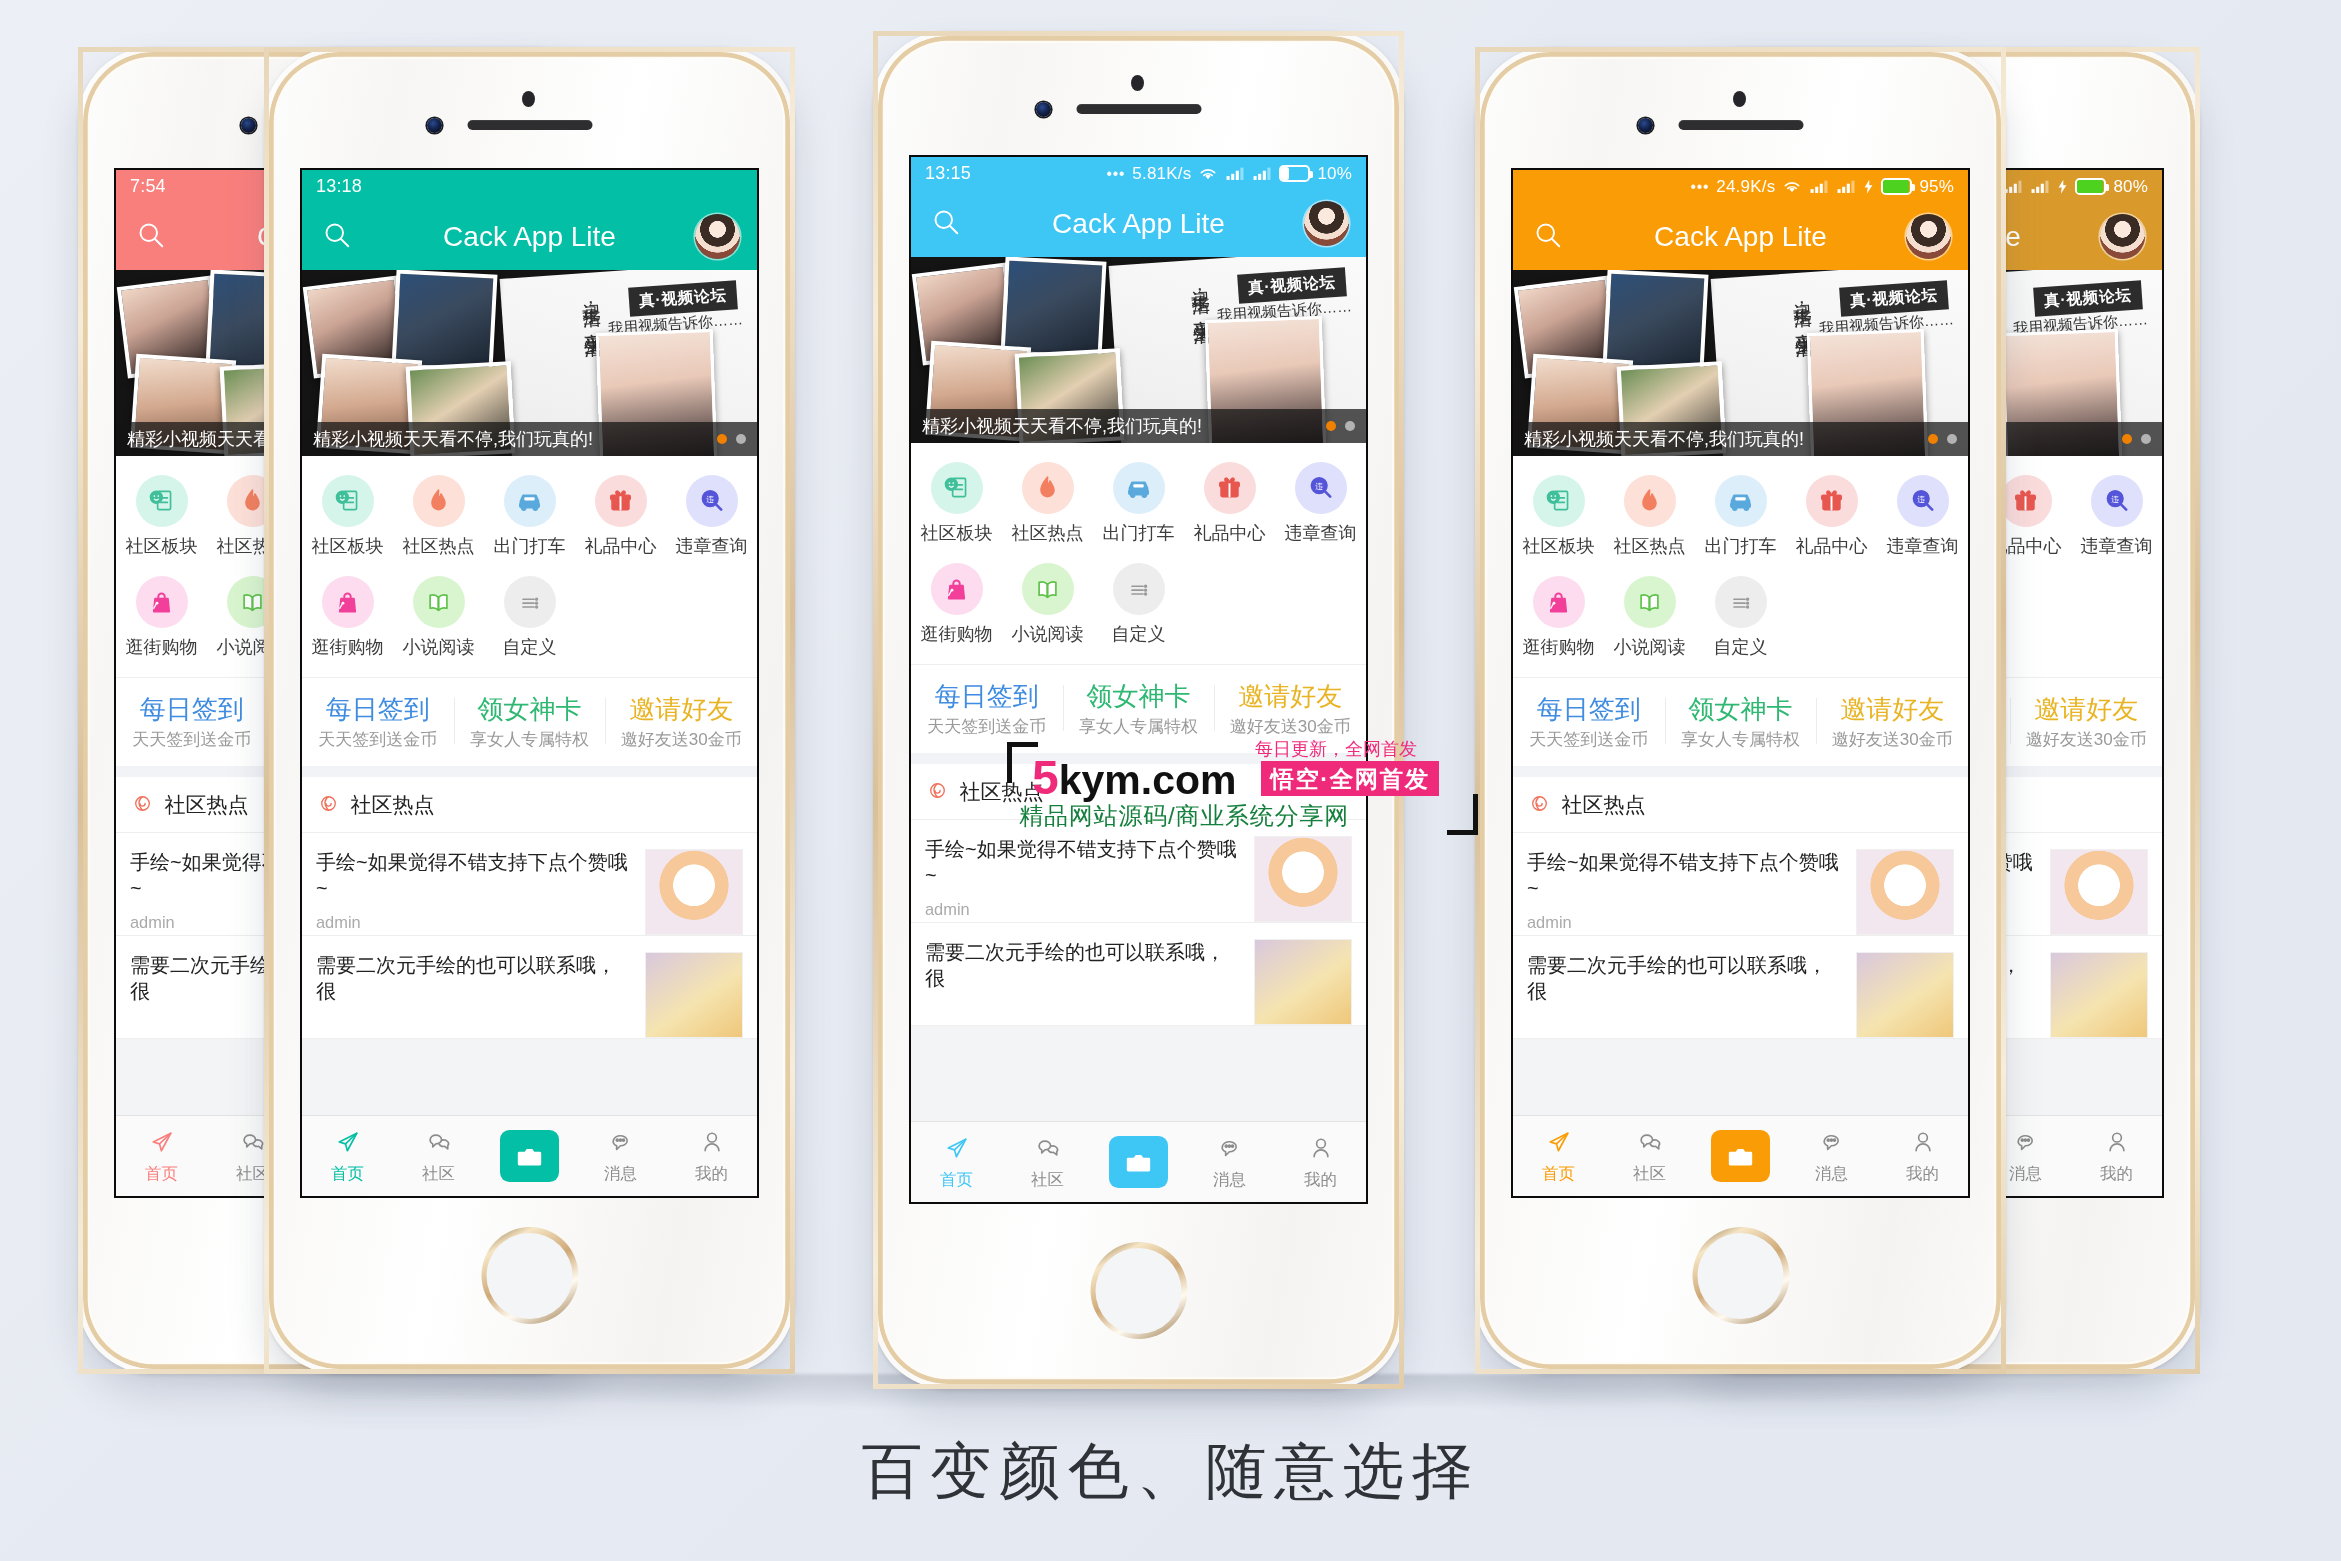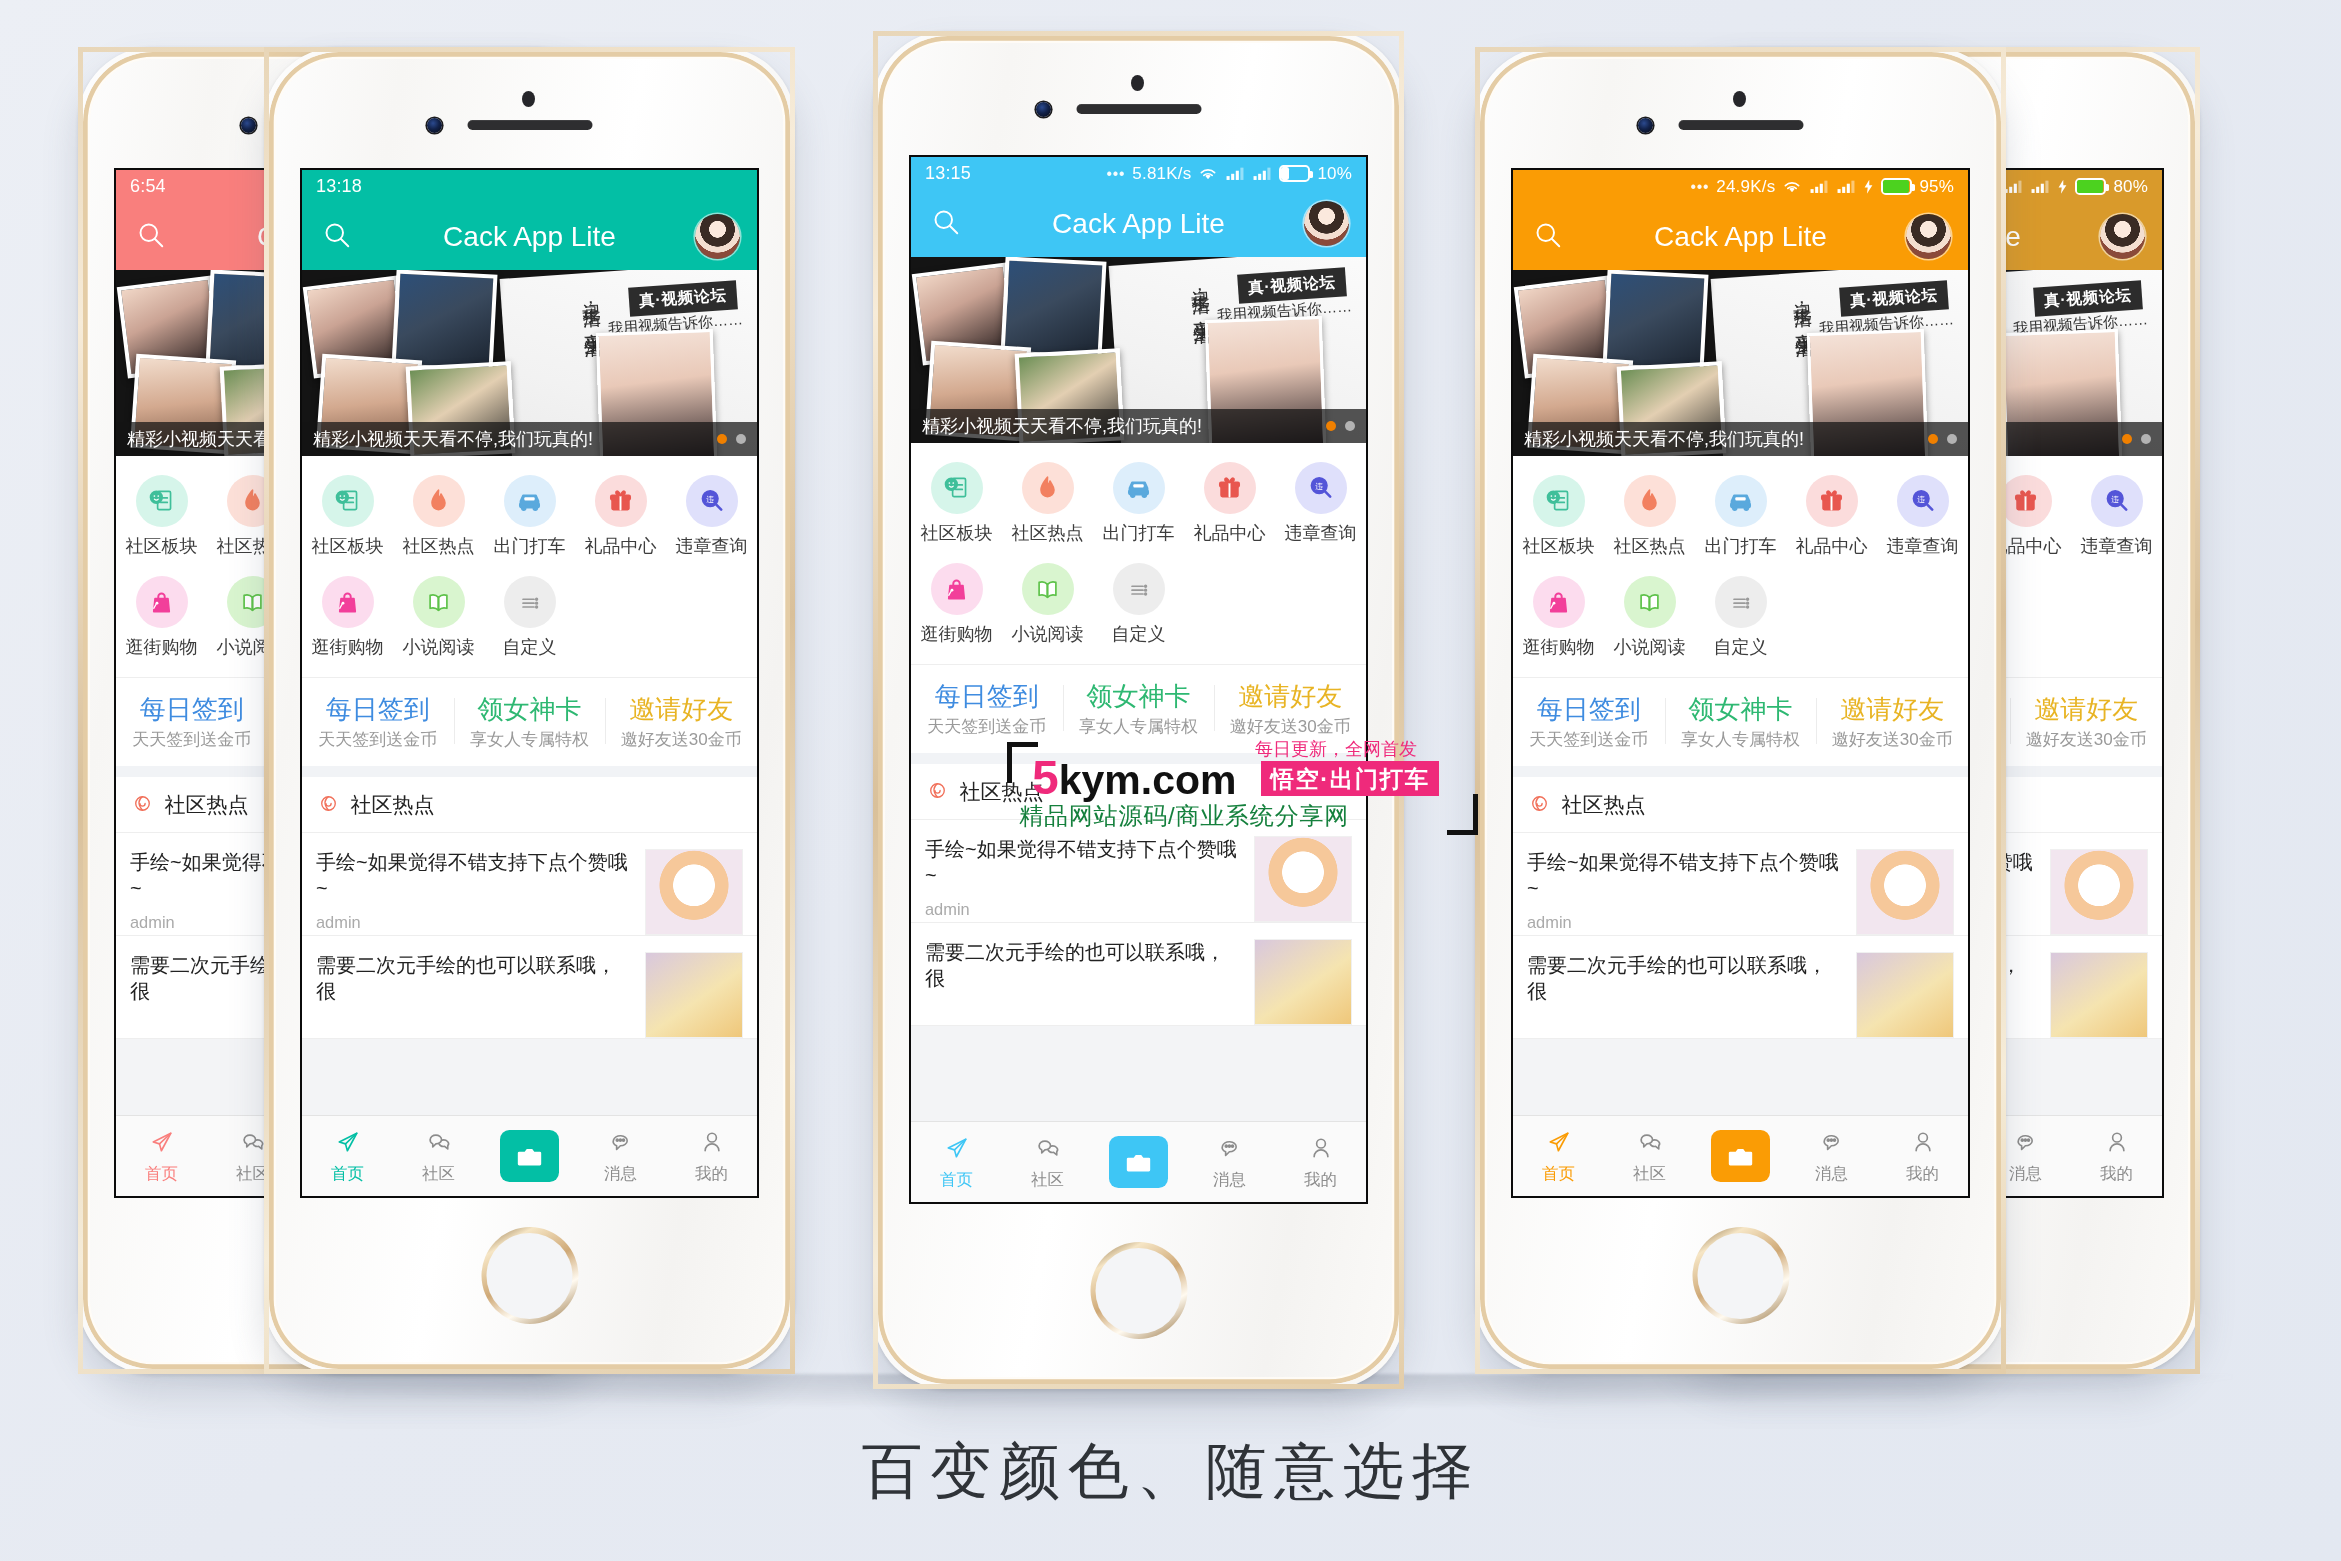--- a/index.html
+++ b/index.html
@@ -264,21 +264,21 @@
 </style>
 </head>
 <body>
 
 <div id="stage">
   <div class="ground"></div>
 
 <div class="phone gold-edge p1">
   <div class="screen">
     <div class="status" style="background:#f97f7d">
-      <span class="time">6:54</span>
+      <span class="time">7:54</span>
 
     </div>
 
     <div class="appbar" style="background:#f97f7d">
       <span><svg class="ic" width="36" height="36" viewBox="0 0 48 48" fill="none" stroke="#fff" stroke-width="2.6" stroke-linecap="round" stroke-linejoin="round">
               <circle cx="21" cy="21" r="11"></circle>
               <line x1="29" y1="29" x2="39" y2="39"></line>
             </svg></span>
       <span class="title">Cack App Lite</span>
       <span class="avatar"></span>
@@ -1464,18 +1464,18 @@
         <i></i>
       </div>
   </div>
   </div>
 
 <div class="watermark">
   <span class="wm-bracket-l"></span>
   <span class="wm-bracket-r"></span>
   <div class="wm-brand"><b>5</b><span>kym.com</span></div>
   <div class="wm-top">每日更新，全网首发</div>
-  <div class="wm-pink">悟空·出门打车</div>
+  <div class="wm-pink">悟空·全网首发</div>
   <div class="wm-sub">精品网站源码/商业系统分享网</div>
 </div>
 
 <div class="caption">百变颜色、随意选择</div>
 
 
 </body></html>

